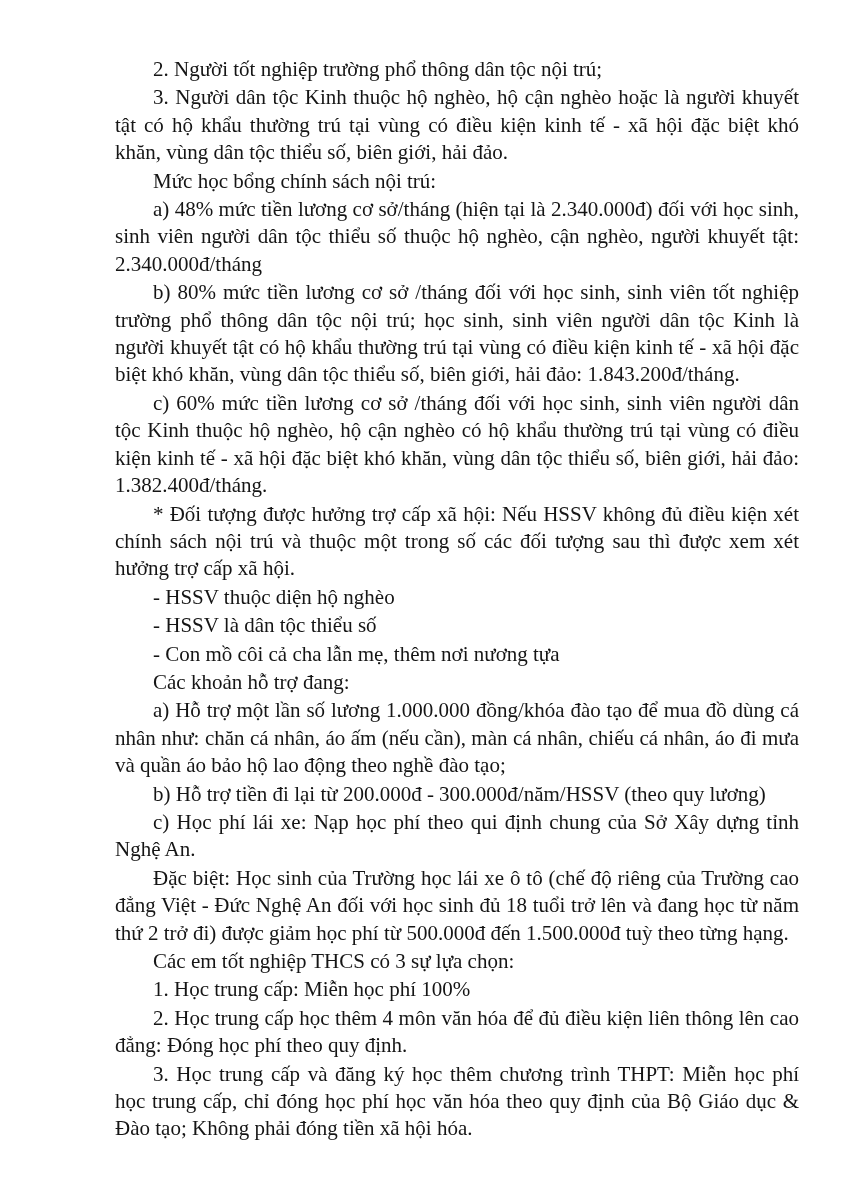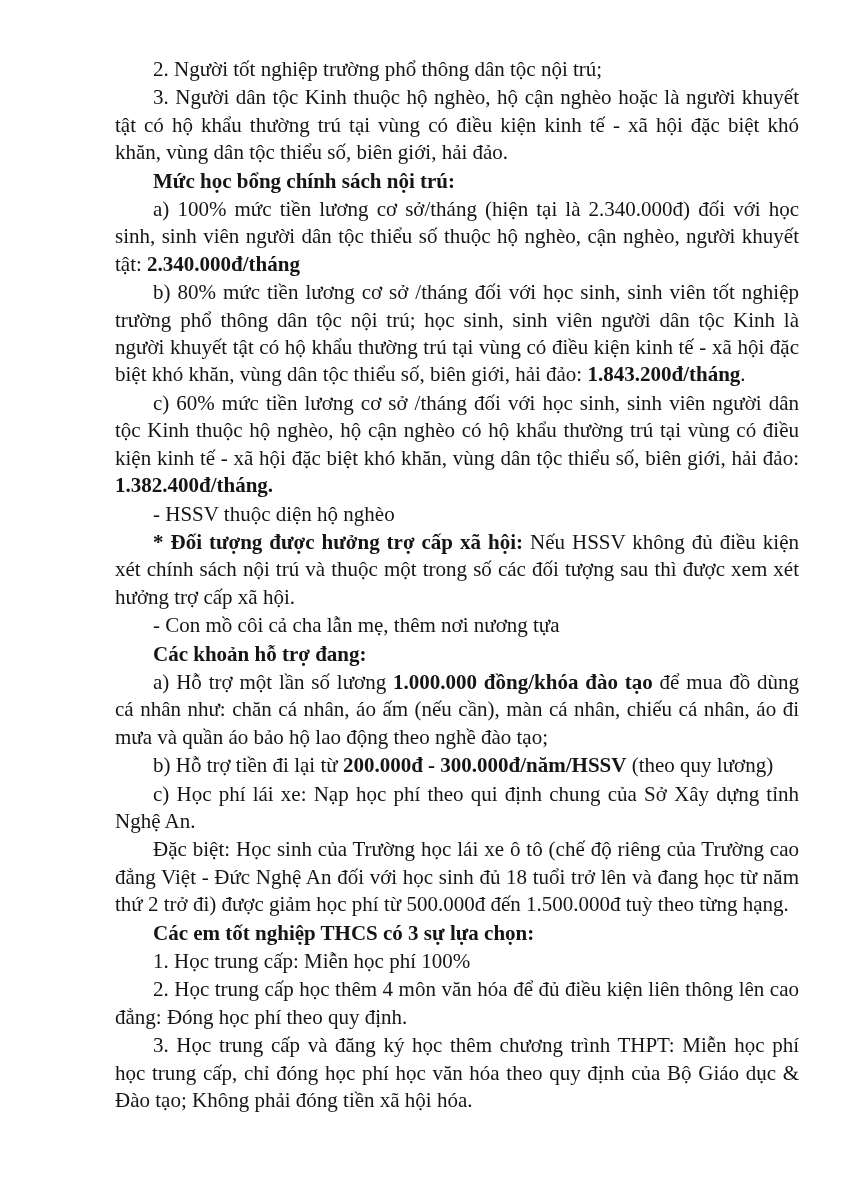--- a/index.html
+++ b/index.html
@@ -26,36 +26,37 @@
     color: #151515;
     text-align: justify;
     text-justify: inter-word;
     -webkit-font-smoothing: antialiased;
   }
   .doc-body p {
     margin: 0 0 1px 0;
     text-indent: 38px;
   }
   .doc-body p b {
-    font-weight: bold;
+    font-weight: normal;
   }
 </style>
 </head>
 <body>
 
 <div class="page" style="background: rgb(255, 255, 255);">
   <div class="doc-body" style="color: rgb(21, 21, 21);">
       <p><span>2. Người tốt nghiệp trường phổ thông dân tộc nội trú;</span></p>
       <p><span>3. Người dân tộc Kinh thuộc hộ nghèo, hộ cận nghèo hoặc là người khuyết tật có hộ khẩu thường trú tại vùng có điều kiện kinh tế - xã hội đặc biệt khó khăn, vùng dân tộc thiểu số, biên giới, hải đảo.</span></p>
       <p><b>Mức học bổng chính sách nội trú:</b></p>
-      <p><span>a) 100% mức tiền lương cơ sở/tháng (hiện tại là 2.340.000đ) đối với học sinh, sinh viên người dân tộc thiểu số thuộc hộ nghèo, cận nghèo, người khuyết tật: </span><b>2.340.000đ/tháng</b></p>
+      <p><span>a) 48% mức tiền lương cơ sở/tháng (hiện tại là 2.340.000đ) đối với học sinh, sinh viên người dân tộc thiểu số thuộc hộ nghèo, cận nghèo, người khuyết tật: </span><b>2.340.000đ/tháng</b></p>
       <p><span>b) 80% mức tiền lương cơ sở /tháng đối với học sinh, sinh viên tốt nghiệp trường phổ thông dân tộc nội trú; học sinh, sinh viên người dân tộc Kinh là người khuyết tật có hộ khẩu thường trú tại vùng có điều kiện kinh tế - xã hội đặc biệt khó khăn, vùng dân tộc thiểu số, biên giới, hải đảo: </span><b>1.843.200đ/tháng</b><span>.</span></p>
       <p><span>c) 60% mức tiền lương cơ sở /tháng đối với học sinh, sinh viên người dân tộc Kinh thuộc hộ nghèo, hộ cận nghèo có hộ khẩu thường trú tại vùng có điều kiện kinh tế - xã hội đặc biệt khó khăn, vùng dân tộc thiểu số, biên giới, hải đảo: </span><b>1.382.400đ/tháng.</b></p>
+      <p><b>* Đối tượng được hưởng trợ cấp xã hội: </b><span>Nếu HSSV không đủ điều kiện xét chính sách nội trú và thuộc một trong số các đối tượng sau thì được xem xét hưởng trợ cấp xã hội.</span></p>
       <p><span>- HSSV thuộc diện hộ nghèo</span></p>
-      <p><b>* Đối tượng được hưởng trợ cấp xã hội: </b><span>Nếu HSSV không đủ điều kiện xét chính sách nội trú và thuộc một trong số các đối tượng sau thì được xem xét hưởng trợ cấp xã hội.</span></p>
+      <p><span>- HSSV là dân tộc thiểu số</span></p>
       <p><span>- Con mồ côi cả cha lẫn mẹ, thêm nơi nương tựa</span></p>
       <p><b>Các khoản hỗ trợ đang:</b></p>
       <p><span>a) Hỗ trợ một lần số lương </span><b>1.000.000 đồng/khóa đào tạo</b><span> để mua đồ dùng cá nhân như: chăn cá nhân, áo ấm (nếu cần), màn cá nhân, chiếu cá nhân, áo đi mưa và quần áo bảo hộ lao động theo nghề đào tạo;</span></p>
       <p><span>b) Hỗ trợ tiền đi lại từ </span><b>200.000đ - 300.000đ/năm/HSSV</b><span> (theo quy lương)</span></p>
       <p><span>c) Học phí lái xe: Nạp học phí theo qui định chung của Sở Xây dựng tỉnh Nghệ An.</span></p>
       <p><span>Đặc biệt: Học sinh của Trường học lái xe ô tô (chế độ riêng của Trường cao đẳng Việt - Đức Nghệ An đối với học sinh đủ 18 tuổi trở lên và đang học từ năm thứ 2 trở đi) được giảm học phí từ 500.000đ đến 1.500.000đ tuỳ theo từng hạng.</span></p>
       <p><b>Các em tốt nghiệp THCS có 3 sự lựa chọn:</b></p>
       <p><span>1. Học trung cấp: Miễn học phí 100%</span></p>
       <p><span>2. Học trung cấp học thêm 4 môn văn hóa để đủ điều kiện liên thông lên cao đẳng: Đóng học phí theo quy định.</span></p>
       <p><span>3. Học trung cấp và đăng ký học thêm chương trình THPT: Miễn học phí học trung cấp, chỉ đóng học phí học văn hóa theo quy định của Bộ Giáo dục &amp; Đào tạo; Không phải đóng tiền xã hội hóa.</span></p>

